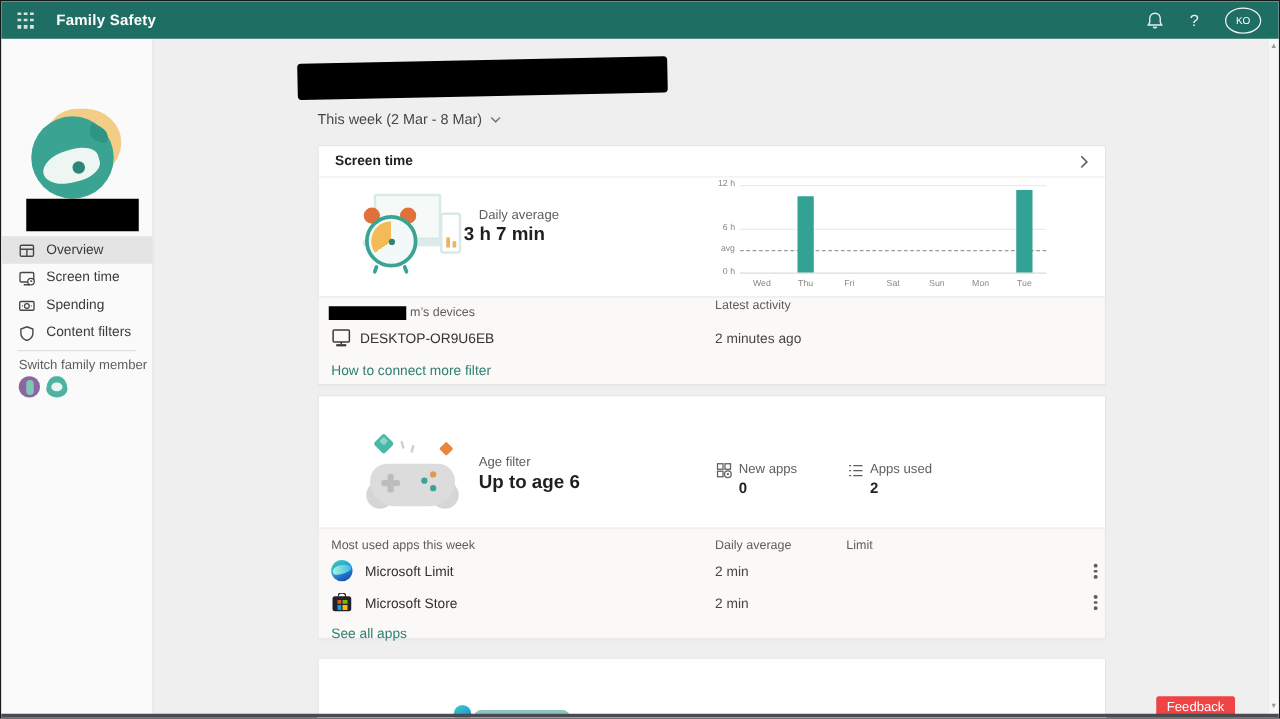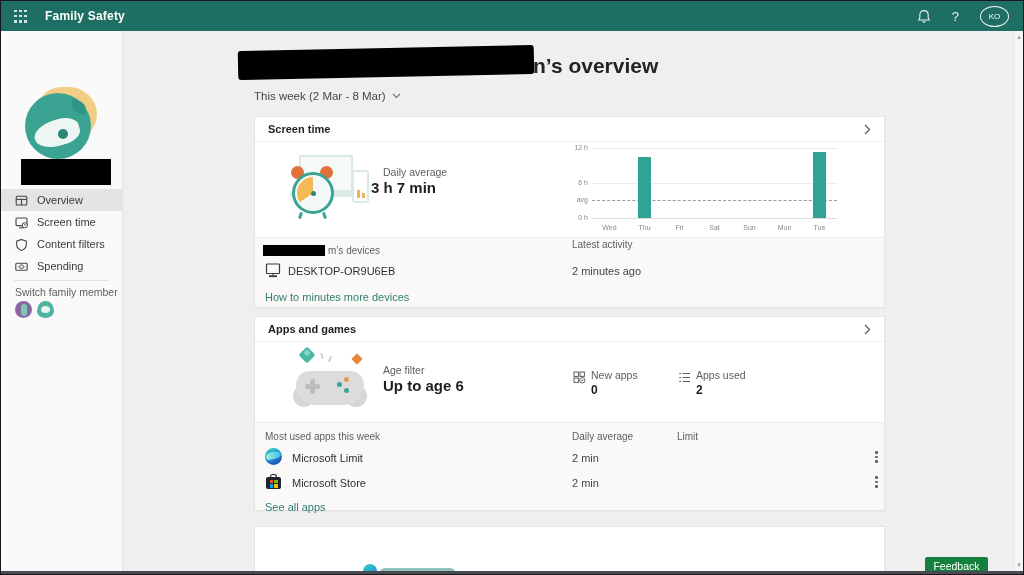--- a/index.html
+++ b/index.html
@@ -140,21 +140,21 @@
     grid-template-columns:1fr 1fr; gap:1px; }
   .store-tiles i:nth-child(1){background:#f25022;} .store-tiles i:nth-child(2){background:#7fba00;}
   .store-tiles i:nth-child(3){background:#00a4ef;} .store-tiles i:nth-child(4){background:#ffb900;}
   
   .ws-circle { position:absolute; left:108px; top:37px; width:14px; height:14px; border-radius:50%;
     background:linear-gradient(150deg,#3fd2b4 0%,#28a7d6 50%,#1e62c4 100%); }
   .ws-bar { position:absolute; left:124px; top:41px; width:77px; height:12px;
     background:#8fc3bc; border-radius:6px; }
   
   .feedback-btn { position:absolute; left:801px; top:526px; width:63px; height:17px;
-    background:#15803d; border:none; border-radius:2px; color:#fff; font-size:10.5px;
+    background:#ef4444; border:none; border-radius:2px; color:#fff; font-size:10.5px;
     font-family:"Liberation Sans",sans-serif; cursor:pointer; z-index:7; }
   .scrollbar { position:absolute; right:0; top:0; bottom:0; width:9px; background:#f6f6f6;
     border-left:1px solid #eaeaea; z-index:5; }
   .sb-arrow { position:absolute; left:0; right:0; text-align:center; font-size:6px; color:#9a9a9a; cursor:pointer; }
   .sb-up { top:3px; } .sb-down { bottom:3px; }
   .bottom-strip { position:absolute; left:0; right:0; bottom:0; height:3px; background:#484c52; z-index:8; }
   .abs { position:absolute; }
 </style>
 </head>
 <body>
@@ -210,46 +210,45 @@
         <svg width="13" height="13" viewBox="0 0 13 13">
             <rect x="1" y="2" width="11" height="7.6" rx="1" fill="none" stroke="#484644" stroke-width="1.1"></rect>
             <line x1="4" y1="11.8" x2="9" y2="11.8" stroke="#484644" stroke-width="1.1"></line>
             <circle cx="9.8" cy="9.2" r="2.6" fill="#fafafa" stroke="#484644" stroke-width="1"></circle>
             <path d="M9.8 7.9v1.3h1" fill="none" stroke="#484644" stroke-width="0.9"></path>
           </svg>
         <span>Screen time</span>
       </div>
       <div class="nav-item">
         <svg width="13" height="13" viewBox="0 0 13 13">
-            <path d="M6.5 1.4 11.3 3.2 V6.6 C11.3 9.6 9.2 11.5 6.5 12.4 C3.8 11.5 1.7 9.6 1.7 6.6 V3.2 Z" fill="none" stroke="#484644" stroke-width="1.1"></path>
-          </svg>
-        <span>Content filters</span>
-      </div>
-      <div class="nav-item">
-        <svg width="13" height="13" viewBox="0 0 13 13">
             <rect x="0.8" y="3.2" width="11.4" height="7" rx="1" fill="none" stroke="#484644" stroke-width="1.1"></rect>
             <circle cx="6.5" cy="6.7" r="1.9" fill="none" stroke="#484644" stroke-width="1"></circle>
             <line x1="2.7" y1="6.7" x2="3.4" y2="6.7" stroke="#484644" stroke-width="1"></line>
             <line x1="9.6" y1="6.7" x2="10.3" y2="6.7" stroke="#484644" stroke-width="1"></line>
           </svg>
         <span>Spending</span>
+      </div>
+      <div class="nav-item">
+        <svg width="13" height="13" viewBox="0 0 13 13">
+            <path d="M6.5 1.4 11.3 3.2 V6.6 C11.3 9.6 9.2 11.5 6.5 12.4 C3.8 11.5 1.7 9.6 1.7 6.6 V3.2 Z" fill="none" stroke="#484644" stroke-width="1.1"></path>
+          </svg>
+        <span>Content filters</span>
       </div>
     </div>
 
     <div class="side-divider"></div>
     <div class="switch-label">Switch family member</div>
     <div class="mini-avatars">
       <div class="mini1"></div>
       <div class="mini2"></div>
     </div>
   </div>
 
   <div class="main">
     <div class="title-redact"></div>
-    <div class="page-title">n’s overview</div>
 
     <div class="week-select">
       <span>This week (2 Mar - 8 Mar)</span>
       <svg width="9" height="6" viewBox="0 0 9 6">
           <path d="M1 1l3.5 3.5L8 1" fill="none" stroke="#7a7876" stroke-width="1.2"></path>
         </svg>
     </div>
 
     <div class="card card1">
       <div class="card-header">
@@ -306,33 +305,25 @@
         <div class="abs col-head" style="left:317px; top:1px;">Latest activity</div>
         <span class="abs" style="left:10px; top:24px;">
           <svg width="16" height="16" viewBox="0 0 16 16">
               <rect x="1.5" y="2" width="13" height="9.5" rx="0.8" fill="none" stroke="#3b3a39" stroke-width="1.2"></rect>
               <line x1="8" y1="11.5" x2="8" y2="13.3" stroke="#3b3a39" stroke-width="1.2"></line>
               <rect x="4" y="13.3" width="8" height="1.8" fill="#3b3a39"></rect>
             </svg>
         </span>
         <div class="abs" style="left:33px; top:27px; font-size:11px; color:#323130;">DESKTOP-OR9U6EB</div>
         <div class="abs" style="left:317px; top:27px; font-size:11px; color:#484644;text-align:right;">2 minutes ago</div>
-        <div class="abs teal-link" style="left:10px; top:53px;">How to minutes more devices</div>
+        <div class="abs teal-link" style="left:10px; top:53px;">How to connect more filter</div>
       </div>
     </div>
 
     <div class="card card2">
-      <div class="card-header">
-        <span>Apps and games</span>
-        <span class="card-chevron">
-          <svg width="7" height="11" viewBox="0 0 7 11">
-              <path d="M1 1l4.5 4.5L1 10" fill="none" stroke="#605e5c" stroke-width="1.3"></path>
-            </svg>
-        </span>
-      </div>
 
       <div class="ag-illust">
         <div class="pad-grip l"></div>
           <div class="pad-grip r"></div>
         <div class="pad-body"></div>
         <div class="dpad-h"></div>
           <div class="dpad-v"></div>
         <div class="pdot t1"></div>
           <div class="pdot o1"></div>
           <div class="pdot t2"></div>

